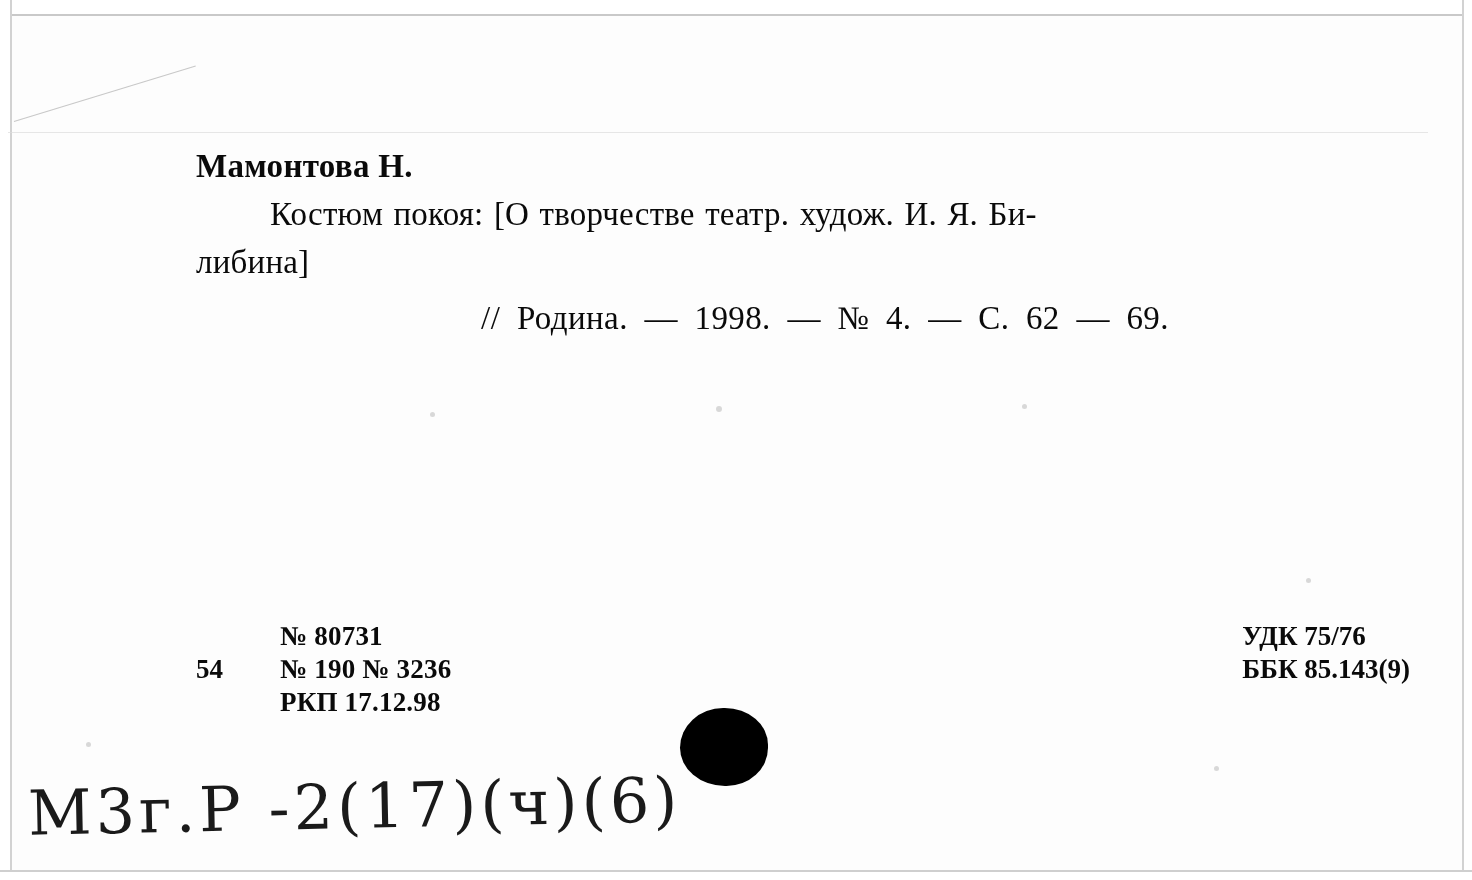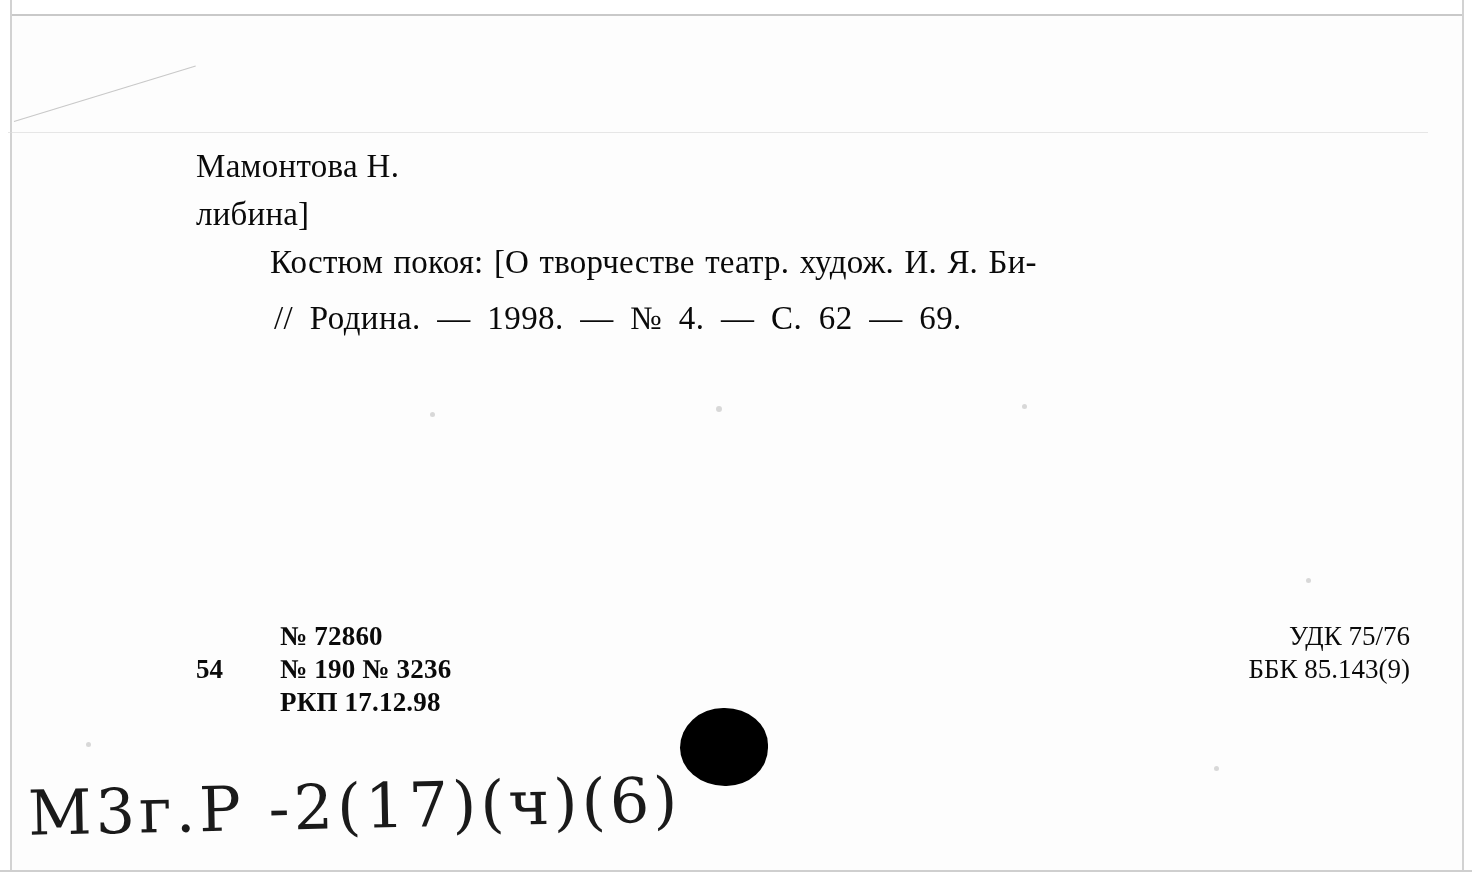--- a/index.html
+++ b/index.html
@@ -71,38 +71,39 @@
   
   .record {
     position: absolute;
     left: 196px;
     top: 145px;
     width: 1180px;
     font-size: 33px;
     line-height: 42px;
   }
   .author {
-    font-weight: normal;
+    font-weight: bold;
     font-size: 33px;
     letter-spacing: .3px;
   }
   .title-line {
     margin-top: 6px;
     text-indent: 74px;
     letter-spacing: .2px;
     word-spacing: 2px;
   }
   .title-cont {
     text-indent: 0;
   }
   .source-line {
     margin-top: 14px;
     text-indent: 78px;
     letter-spacing: .4px;
     word-spacing: 8px;
+    text-align: center;
   }
 
   
   .footer {
     position: absolute;
     left: 196px;
     top: 620px;
     width: 1180px;
     font-size: 27px;
     line-height: 33px;
@@ -119,22 +120,22 @@
     left: 84px;
     top: 0;
     font-weight: bold;
     letter-spacing: .2px;
   }
   .nums div { white-space: nowrap; }
   .classif {
     position: absolute;
     right: -34px;
     top: 0;
-    text-align: right;
-    font-weight: normal;
+    text-align: left;
+    font-weight: bold;
     line-height: 33px;
   }
 
   
   .blot {
     position: absolute;
     left: 680px;
     top: 708px;
     width: 88px;
     height: 78px;
@@ -169,29 +170,29 @@
 
   <div class="speck" style="left:430px;top:412px;width:5px;height:5px;"></div>
   <div class="speck" style="left:716px;top:406px;width:6px;height:6px;"></div>
   <div class="speck" style="left:1022px;top:404px;width:5px;height:5px;"></div>
   <div class="speck" style="left:1306px;top:578px;width:5px;height:5px;"></div>
   <div class="speck" style="left:86px;top:742px;width:5px;height:5px;"></div>
   <div class="speck" style="left:1214px;top:766px;width:5px;height:5px;"></div>
 
   <div class="record">
     <div class="author">Мамонтова Н.</div>
+    <div class="title-line">Костюм покоя: [О творчестве театр. худож. И. Я. Би-</div>
     <div class="title-line title-cont">либина]</div>
-    <div class="title-line">Костюм покоя: [О творчестве театр. худож. И. Я. Би-</div>
     <div class="source-line">// Родина. — 1998. — № 4. — С. 62 — 69.</div>
   </div>
 
   <div class="footer">
     <div class="shelf-no">54</div>
     <div class="nums">
-      <div>№ 72860</div>
+      <div>№ 80731</div>
       <div>№ 190 № 3236</div>
       <div>РКП 17.12.98</div>
     </div>
     <div class="classif">
       <div>УДК 75/76</div>
       <div>ББК 85.143(9)</div>
     </div>
   </div>
 
   <div class="blot"></div>

